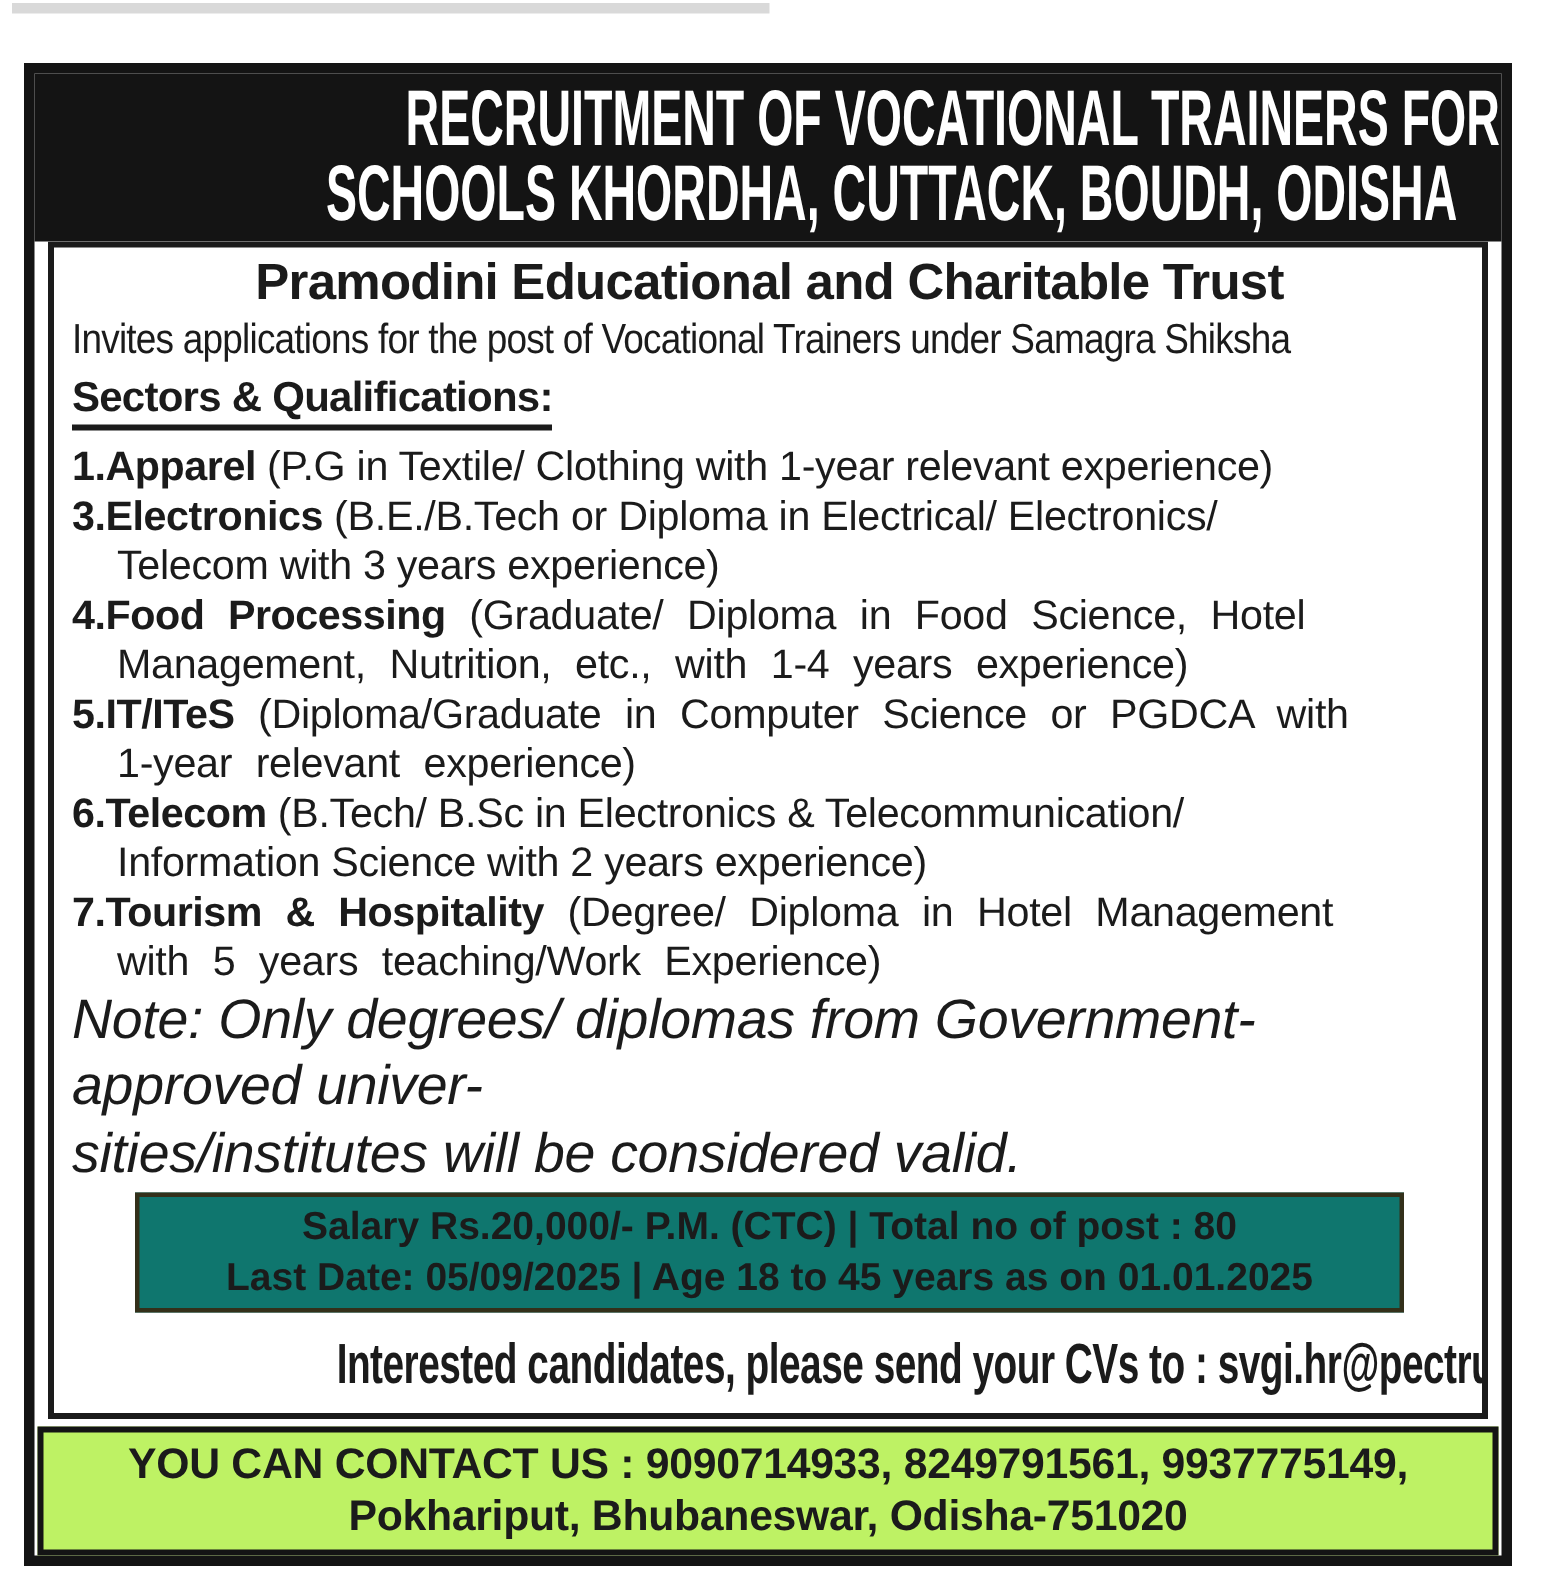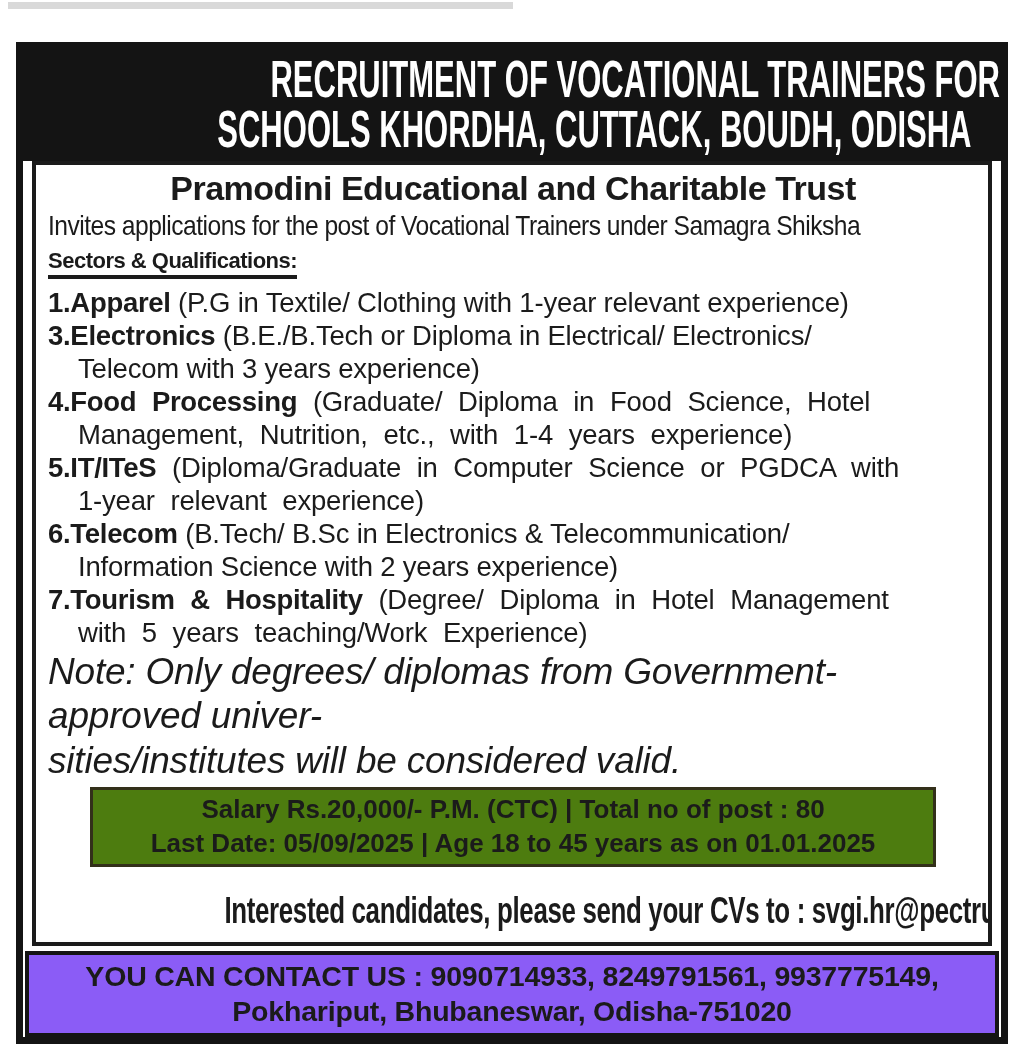--- a/index.html
+++ b/index.html
@@ -27,49 +27,49 @@
   .body-box{
     flex:1;margin:0 9px;border:4px solid #1b1b1b;background:#ffffff;
     padding:3px 10px 4px 12px;overflow:hidden;display:flex;flex-direction:column;
   }
   .org-name{text-align:center;font-weight:bold;font-size:34px;letter-spacing:-0.5px;line-height:1.18;}
   .intro{line-height:35px;white-space:nowrap;}
   .intro > span{
     display:inline-block;white-space:nowrap;font-size:28px;letter-spacing:-0.6px;
     transform:scaleX(0.88);transform-origin:left center;
   }
-  .sectors-heading{font-weight:bold;font-size:22px;margin:1px 0 7px;line-height:1.15;}
+  .sectors-heading{font-weight:bold;font-size:28px;margin:1px 0 7px;line-height:1.15;}
   .sectors-heading > span{display:inline-block;border-bottom:4px solid #1b1b1b;padding-bottom:2px;letter-spacing:-0.5px;}
 
   .sector-item{
     font-size:27.5px;line-height:1.2;letter-spacing:-0.2px;
     padding-left:30px;text-indent:-30px;
   }
   .sector-item b{letter-spacing:-0.3px;}
   
   .sector-item:nth-child(3),
   .sector-item:nth-child(4),
   .sector-item:nth-child(6){word-spacing:0.3em;}
 
   .note{font-style:italic;font-size:37px;line-height:1.2;letter-spacing:-0.2px;margin-top:1px;}
 
   .salary-box{
-    width:91%;margin:4px auto 2px;border:3px solid #33301a;background:#4d7c0f;
+    width:91%;margin:4px auto 2px;border:3px solid #33301a;background:#0f766e;
     text-align:center;font-weight:bold;font-size:26px;line-height:1.3;padding:3px 0;
     box-sizing:border-box;
   }
   .cv-line{text-align:center;margin-top:auto;line-height:40px;}
   .cv-line > span{
     display:inline-block;white-space:nowrap;font-weight:bold;font-size:37px;
     letter-spacing:-0.5px;transform:scale(0.70,1.02);transform-origin:center center;
   }
 
   
   .contact-box{
-    flex:none;margin:5px 2px 0;border:4px solid #141414;background:#8b5cf6;
+    flex:none;margin:5px 2px 0;border:4px solid #141414;background:#bef264;
     text-align:center;font-weight:bold;font-size:28.5px;line-height:1.23;
     padding:4px 6px;letter-spacing:-0.2px;
   }
 </style>
 </head>
 <body>
 
 <div class="scan-artifact"></div>
 
 <div class="ad">

